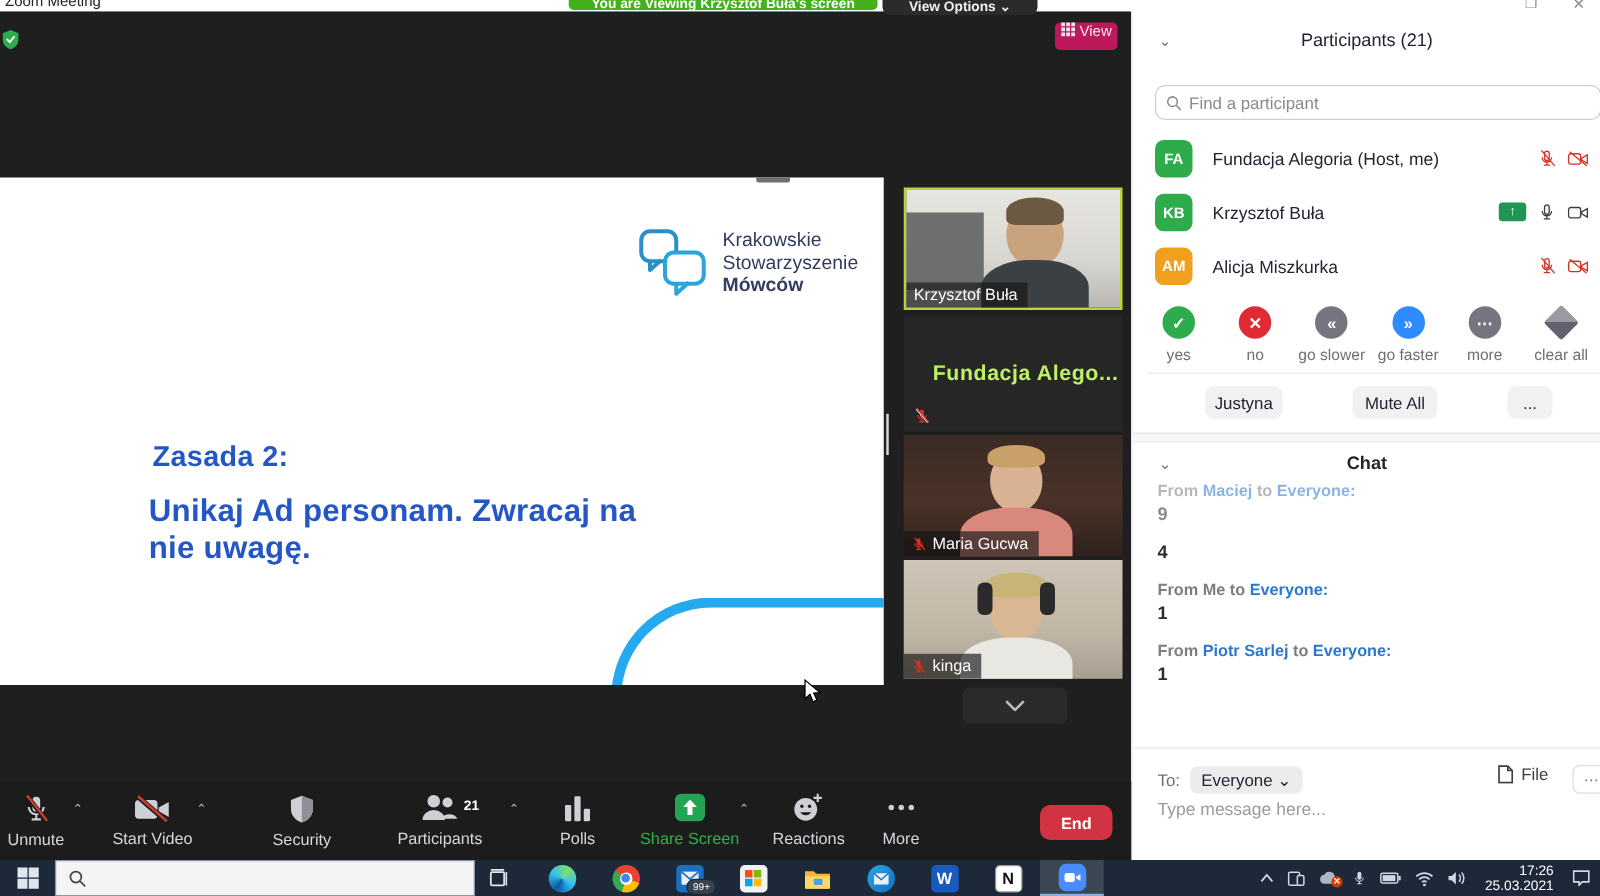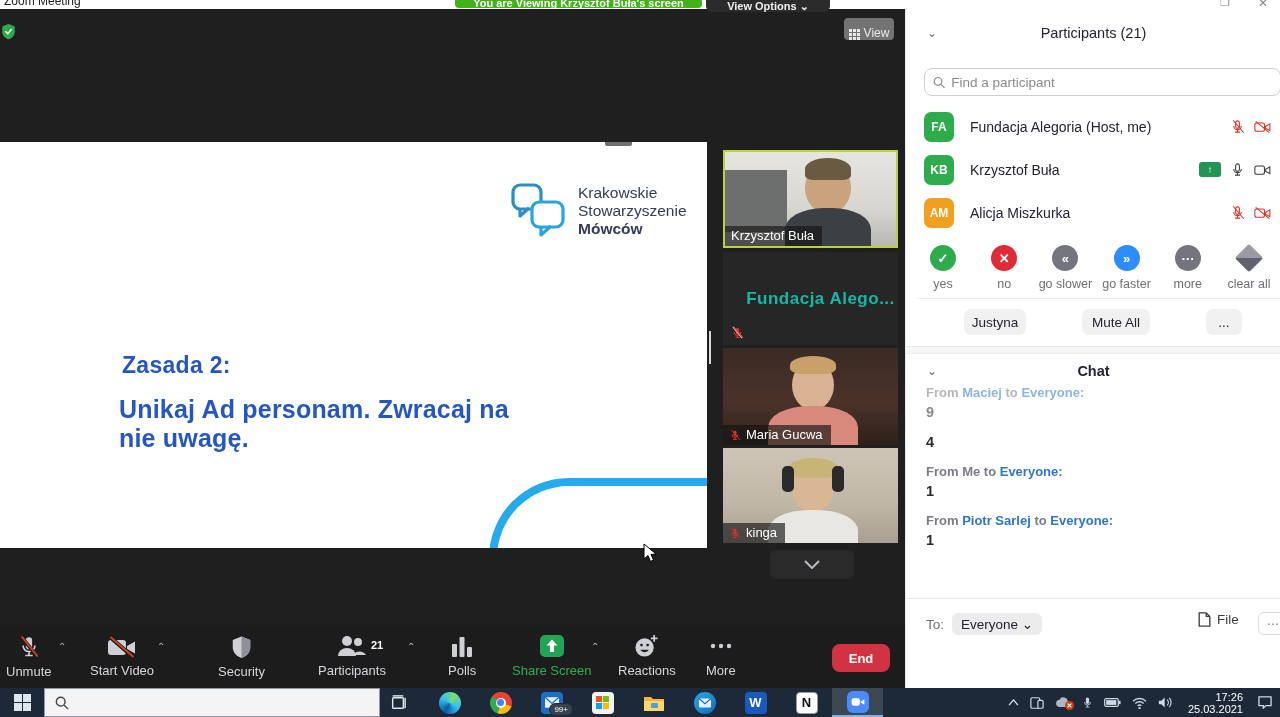--- a/index.html
+++ b/index.html
@@ -15,22 +15,22 @@
     border-radius:0 0 4px 4px; white-space:nowrap; overflow:hidden; }
   #view-options { top:-3px; left:706px; width:124px; height:15px; background:#2b2b2b; color:#f0f0f0;
     font-size:11px; font-weight:bold; text-align:center; line-height:19px; z-index:41;
     border-radius:0 0 6px 6px; white-space:nowrap; }
   #win-restore { top:-4px; left:1220px; color:#8a8a8a; font-size:11px; z-index:41; }
   #win-close { top:-4px; left:1258px; color:#8a8a8a; font-size:12px; z-index:41; }
 
   
   #main-dark { top:9px; left:0; width:905px; height:679px; background:#1f1f1f; z-index:1; }
   #enc-shield { top:23px; left:1px; width:15px; height:17px; z-index:5; }
-  #view-btn { top:18px; left:844px; width:50px; height:22px; background:#737373; border-radius:4px;
-    color:#e8e8e8; font-size:12px; display:flex; align-items:flex-end; justify-content:center; gap:4px; z-index:5; }
+  #view-btn { top:18px; left:844px; width:50px; height:22px; background:#be185d; border-radius:4px;
+    color:#e8e8e8; font-size:12px; display:flex; align-items:flex-start; justify-content:center; gap:4px; z-index:5; }
   .grid-icon { display:inline-grid; grid-template-columns:repeat(3,3px); grid-gap:1px; }
   .grid-icon span { width:3px; height:3px; background:#e8e8e8; }
 
   
   #slide { top:142px; left:0; width:707px; height:406px; background:#ffffff; z-index:2; overflow:hidden; }
   #slide-handle { top:-4px; left:605px; width:27px; height:8px; background:#6f6f6f; border-radius:2px; }
   #logo { top:40px; left:510px; display:flex; align-items:center; gap:12px; }
   #logo-text { font-size:15.5px; line-height:18px; color:#343b5e; }
   #logo-text .bold { font-weight:bold; }
   #slide-heading { top:210px; left:122px; font-size:23px; font-weight:bold; color:#2457c5; letter-spacing:.3px; }
@@ -41,21 +41,21 @@
   #cursor { top:543px; left:643px; z-index:30; }
 
   
   .thumb { left:723px; width:175px; z-index:3; overflow:hidden; }
   #thumb-0 { top:150px; height:98px; border:2px solid #bcd23c; background:linear-gradient(180deg,#e7e5e0 0%,#d8d6d0 60%,#b9b7b2 100%); }
   #thumb-0 .board { position:absolute; left:0; top:18px; width:62px; height:62px; background:#6d6f6e; }
   .person { position:absolute; }
   .person .head { position:absolute; border-radius:50%; }
   .person .body { position:absolute; border-radius:45% 45% 0 0; }
   #thumb-1 { top:252px; height:93px; background:#262626; display:flex; align-items:center; justify-content:center; }
-  #thumb-1 .tile-name { color:#14b8a6; font-weight:bold; font-size:17px; letter-spacing:.5px;margin-left:20px; }
+  #thumb-1 .tile-name { color:#bef264; font-weight:bold; font-size:17px; letter-spacing:.5px;margin-left:20px; }
   #thumb-1 .mic-off-corner { position:absolute; left:8px; bottom:6px; }
   #thumb-2 { top:348px; height:97px; background:linear-gradient(180deg,#3a2b24 0%,#4a3229 55%,#2e211c 100%); }
   #thumb-3 { top:448px; height:95px; background:linear-gradient(180deg,#cfc5b6 0%,#c0b6a6 60%,#a99f90 100%); }
   .name-tag { position:absolute; left:0; bottom:0; background:rgba(20,20,20,.65); color:#fff;
     font-size:13px; padding:2px 8px 3px 6px; display:flex; align-items:center; gap:5px; white-space:nowrap; }
   #thumb-collapse { top:550px; left:770px; width:84px; height:29px; background:#2a2a2a; border-radius:6px;
     display:flex; align-items:center; justify-content:center; z-index:3; }
 
   
   #toolbar { top:625px; left:0; width:905px; height:63px; background:#1c1c1c; z-index:4; }
@@ -459,20 +459,21 @@
     <button id="to-pill">Everyone ⌄</button>
     <span id="file-btn">
       <svg width="13" height="15" viewBox="0 0 14 17">
         <path d="M1 1 H9 L13 5 V16 H1 Z" fill="none" stroke="#3d3d45" stroke-width="1.5"></path>
         <path d="M9 1 V5 H13" fill="none" stroke="#3d3d45" stroke-width="1.5"></path>
       </svg>
       <span>File</span>
     </span>
     <button id="cmore-btn">⋯</button>
   </div>
+  <input id="chat-input" placeholder="Type message here..." style="">
 </div>
 
 <div id="titlebar" class="abs"></div>
 <span id="title-text" class="abs">Zoom Meeting</span>
 <div id="share-banner" class="abs">You are Viewing Krzysztof Buła's screen</div>
 <div id="view-options" class="abs">View Options ⌄</div>
 <span id="win-restore" class="abs">❐</span>
 <span id="win-close" class="abs">✕</span>
 
 <div id="taskbar" class="abs">

